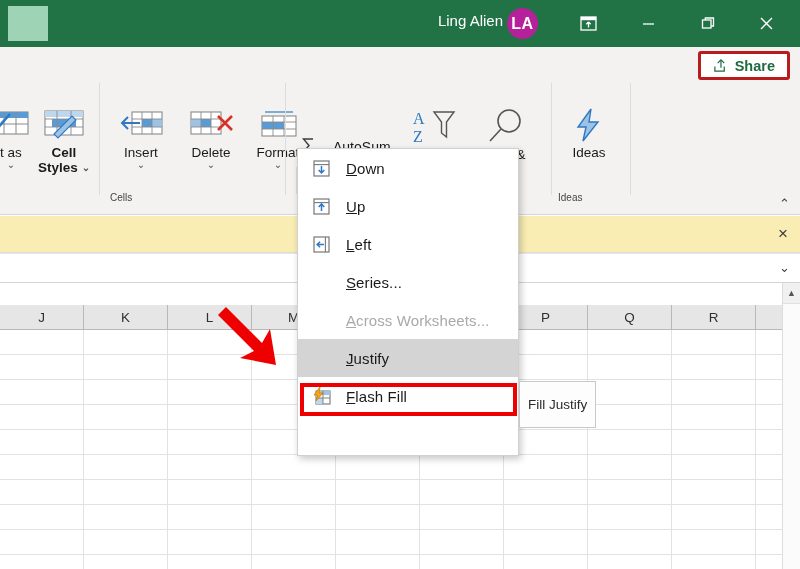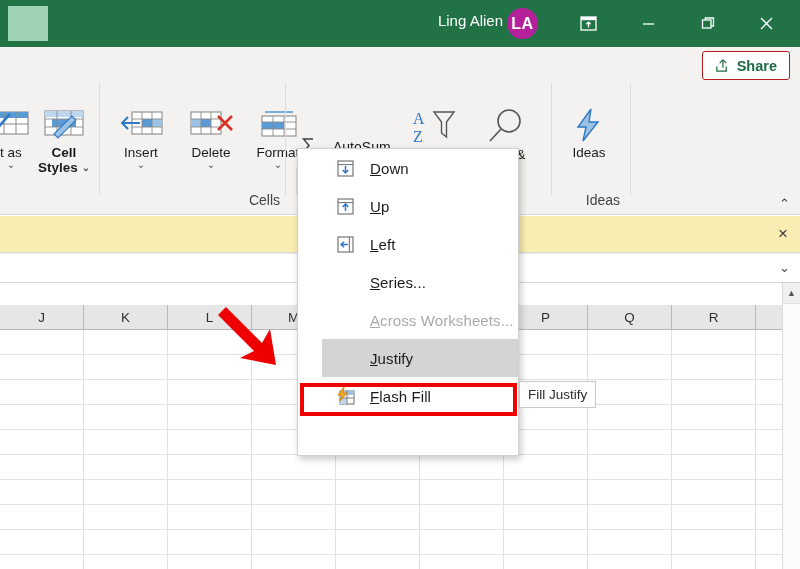--- a/index.html
+++ b/index.html
@@ -41,27 +41,27 @@
   .wb-max    { right: 70px; }
   .wb-close  { right: 12px; }
 
   
   .ribbon {
     position: absolute; left: 0; top: 47px; width: 800px; height: 168px;
     background: #f3f2f1; border-bottom: 1px solid #d6d6d6;
   }
   .share-bar { position: absolute; right: 10px; top: 4px; display: flex; gap: 10px; }
   .pillbtn {
-    background: #ffffff; border: 1px solid #b91c1c; border-radius: 3px;
+    background: #ffffff; border: 3px solid #b91c1c; border-radius: 3px;
     height: 29px; padding: 0 12px; display: flex; align-items: center; gap: 7px;
     color: #1d6b42; font-size: 14.5px; font-weight: bold;
   }
   .pillbtn svg { display:block; }
   .rlabel {
-    position: absolute; font-size: 14px; color: #444; text-align: right;
+    position: absolute; font-size: 10px; color: #444; text-align: left;
   }
   .bigbtn {
     position: absolute; width: 62px; text-align: center;
     font-size: 13.5px; color: #1a1a1a; line-height: 1.12;
   }
   .bigbtn .ico { height: 40px; display:flex; align-items:center; justify-content:center; }
   .bigbtn .cv { font-size: 10px; color: #555; line-height: 1; }
   .vsep { position: absolute; width: 1px; background: #dcdcdc; }
 
   .smallrow {
@@ -130,41 +130,40 @@
   .vscroll .thumb {
     position: absolute; left: 2px; top: 24px; width: 13px; height: 0px;
   }
 
   
   .fillmenu {
     position: absolute; left: 297px; top: 148px; width: 222px; height: 308px;
     background: #ffffff; border: 1px solid #d0d0d0;
     box-shadow: 2px 3px 7px rgba(0,0,0,.22);
     z-index: 40;
-    padding-left: 24px;
   }
   .mitem {
     position: relative; height: 38px; display: flex; align-items: center;
     padding-left: 14px; font-size: 15px; color: #1a1a1a;
   }
   .mitem .micon { width: 34px; display: flex; align-items: center; }
   .mitem .mtext { letter-spacing: .1px; }
   .mitem.disabled .mtext { color: #a9a9a9; }
   .mitem.noicon { padding-left: 48px; }
   .mitem.sel { background: #d4d4d4; }
   .mitem u { text-decoration: underline; }
 
   .sel-outline {
     position: absolute; left: 300px; top: 383px; width: 217px; height: 33px;
     border: 4px solid #ee0000; z-index: 60; pointer-events: none;
   }
   .tooltip {
     position: absolute; left: 519px; top: 381px;
     background: #fdfdfd; border: 1px solid #c8c8c8;
-    padding: 5px 8px; font-size: 13.5px; color: #2b2b2b; z-index: 55;
+    padding: 15px 8px; font-size: 13.5px; color: #2b2b2b; z-index: 55;
   }
   .arrow-anno { position: absolute; left: 218px; top: 305px; z-index: 58; }
 </style>
 </head>
 <body>
 
 <div id="app">
 
   <div class="titlebar">
     <div class="qat-block"></div>

